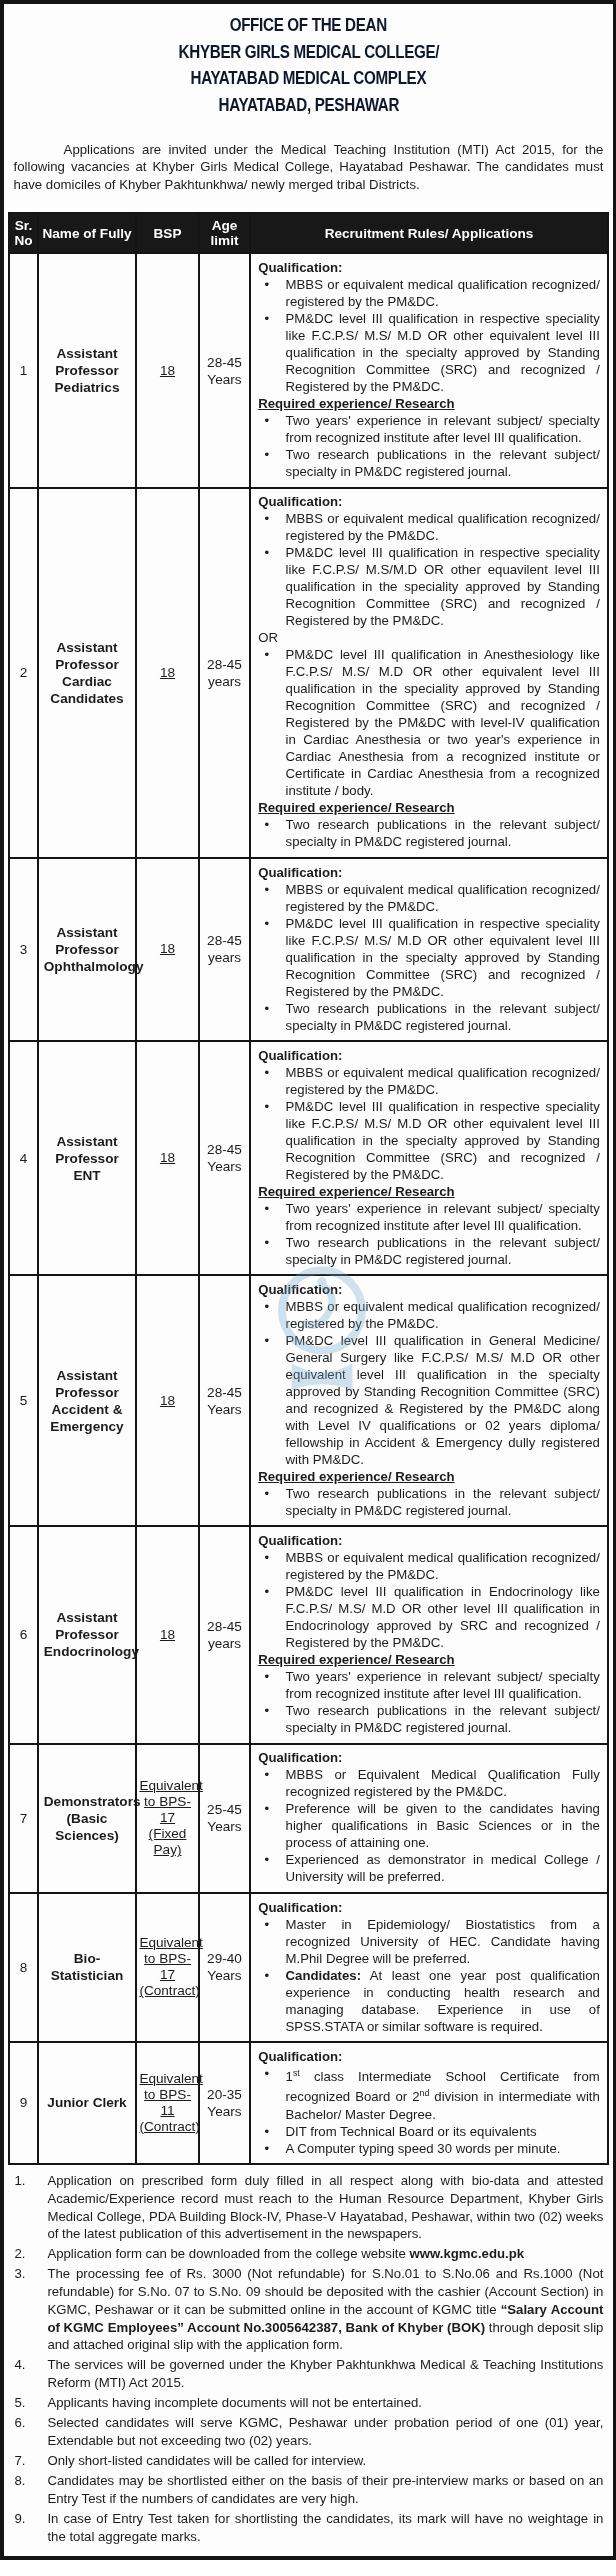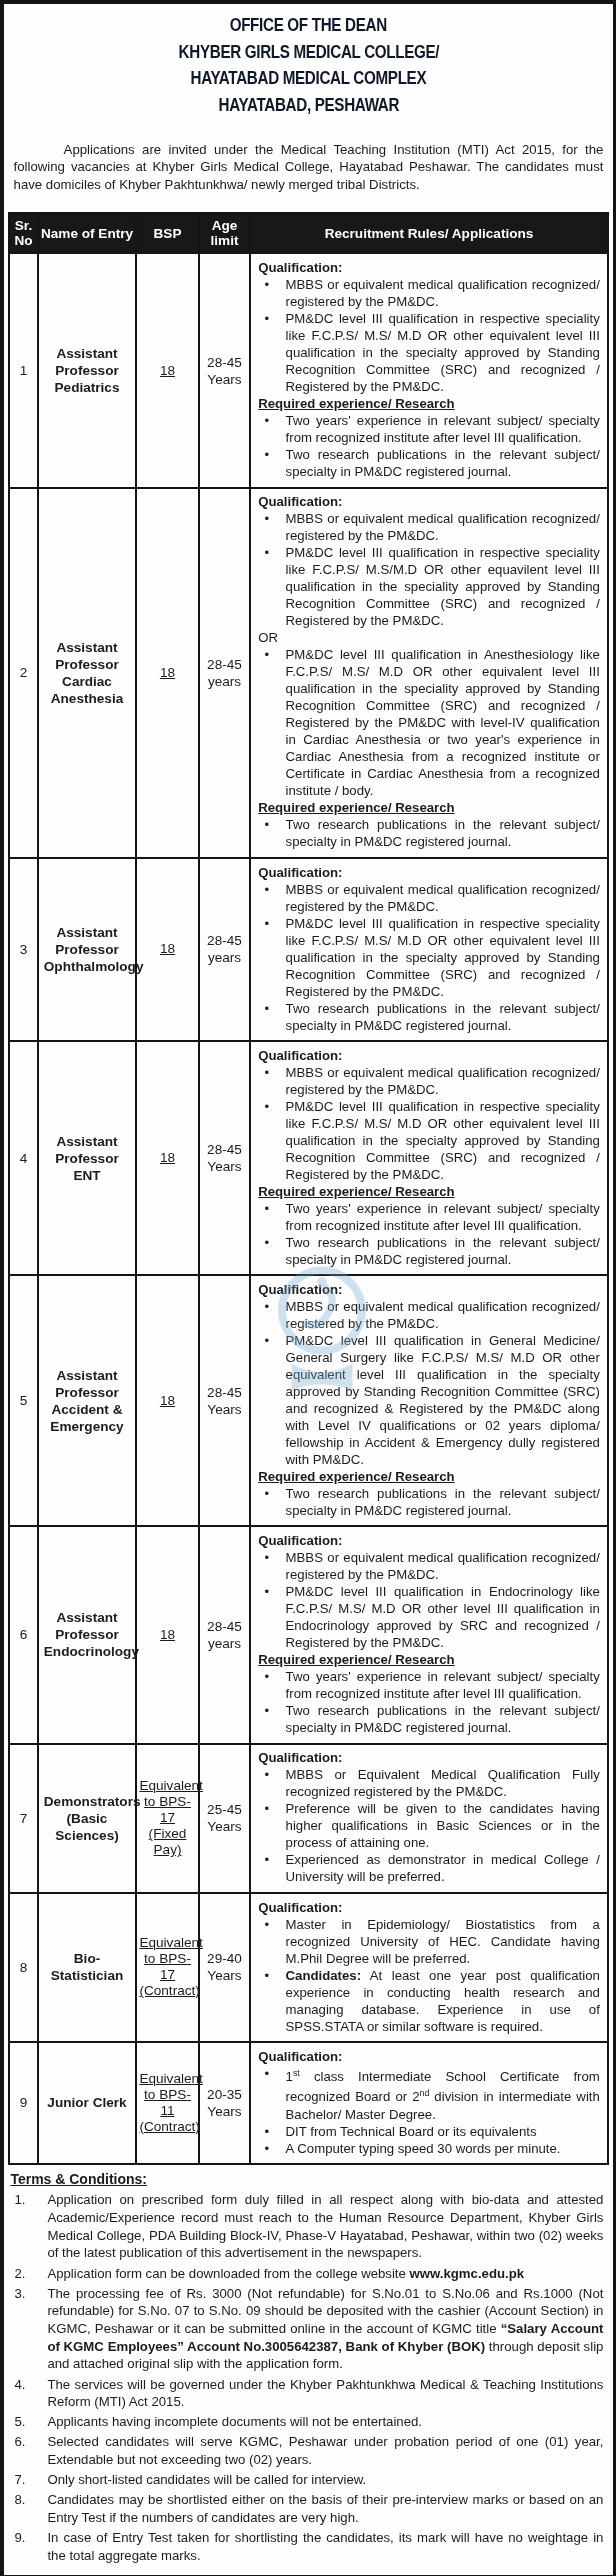--- a/index.html
+++ b/index.html
@@ -69,21 +69,21 @@
     <colgroup>
       <col class="col-sr">
         <col class="col-post">
         <col class="col-bsp">
         <col class="col-age">
         <col>
     </colgroup>
     <thead>
       <tr>
         <th>Sr. No</th>
-        <th>Name of Entry</th>
+        <th>Name of Fully</th>
         <th>BSP</th>
         <th>Age limit</th>
         <th>Recruitment Rules/ Applications</th>
       </tr>
     </thead>
     <tbody>
         <tr>
           <td class="sr-cell">1</td>
           <td class="post-cell">Assistant Professor Pediatrics</td>
           <td class="bsp-cell">18</td>
@@ -104,21 +104,21 @@
               <span class="q-bt"><span>Two years' experience in relevant subject/ specialty from recognized institute after level III qualification.</span></span>
             </div>
             <div class="q-b">
               <span class="dot">•</span>
               <span class="q-bt"><span>Two research publications in the relevant subject/ specialty in PM&amp;DC registered journal.</span></span>
             </div>
           </td>
         </tr>
         <tr>
           <td class="sr-cell">2</td>
-          <td class="post-cell">Assistant Professor Cardiac Anesthesia</td>
+          <td class="post-cell">Assistant Professor Cardiac Candidates</td>
           <td class="bsp-cell">18</td>
           <td class="age-cell">28-45 years</td>
           <td class="rules-cell">
             <div class="q-h"><span>Qualification:</span></div>
             <div class="q-b">
               <span class="dot">•</span>
               <span class="q-bt"><span>MBBS or equivalent medical qualification recognized/ registered by the PM&amp;DC.</span></span>
             </div>
             <div class="q-b">
               <span class="dot">•</span>
@@ -287,21 +287,20 @@
             <div class="q-b">
               <span class="dot">•</span>
               <span class="q-bt"><span>A Computer typing speed 30 words per minute.</span></span>
             </div>
           </td>
         </tr>
       </tbody>
   </table>
 
   <div class="terms">
-    <div class="terms-title">Terms &amp; Conditions:</div>
     <div>
         <div class="term">
           <span class="term-num">1.</span>
           <div class="term-body"><span>Application on prescribed form duly filled in all respect along with bio-data and attested Academic/Experience record must reach to the Human Resource Department, Khyber Girls Medical College, PDA Building Block-IV, Phase-V Hayatabad, Peshawar, within two (02) weeks of the latest publication of this advertisement in the newspapers.</span></div>
         </div>
         <div class="term">
           <span class="term-num">2.</span>
           <div class="term-body"><span>Application form can be downloaded from the college website </span><span class="bold">www.kgmc.edu.pk</span></div>
         </div>
         <div class="term">

